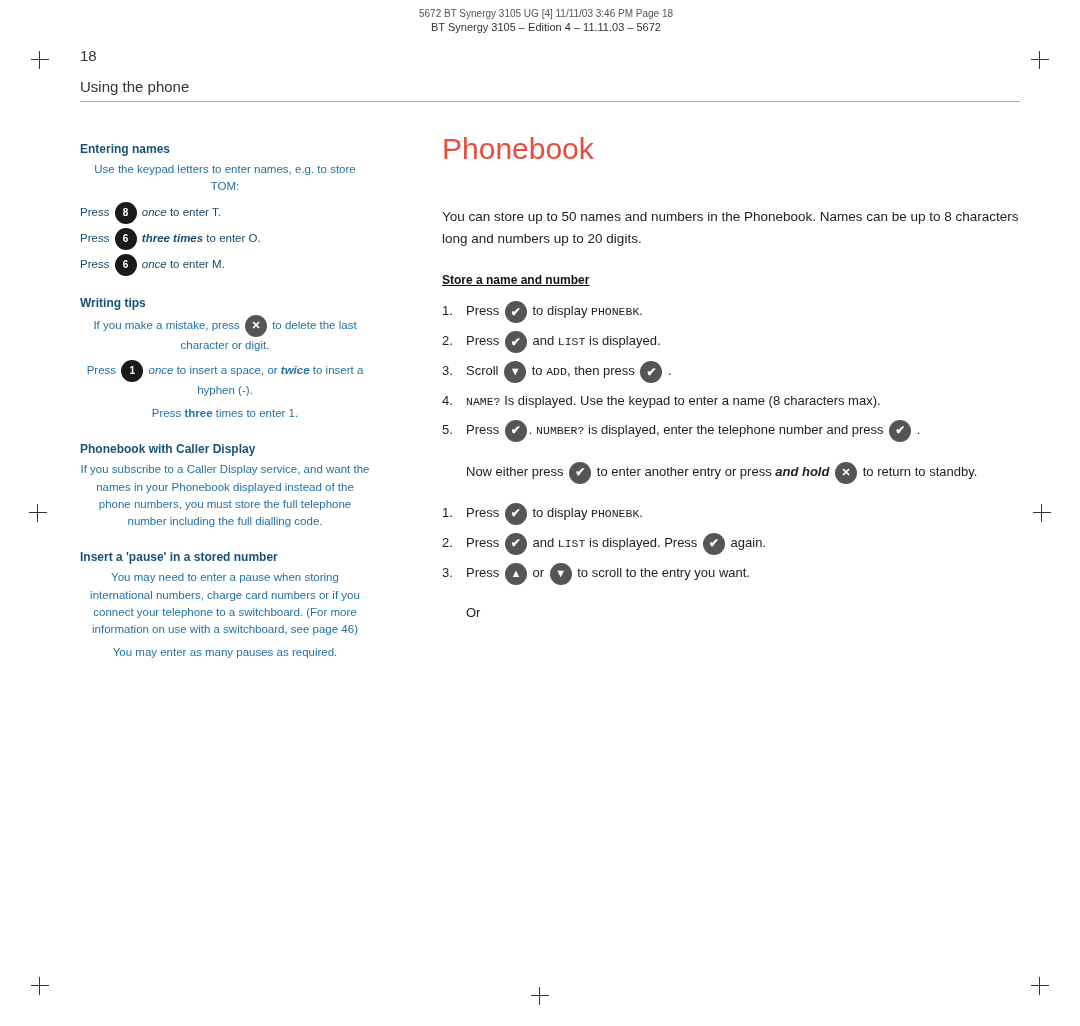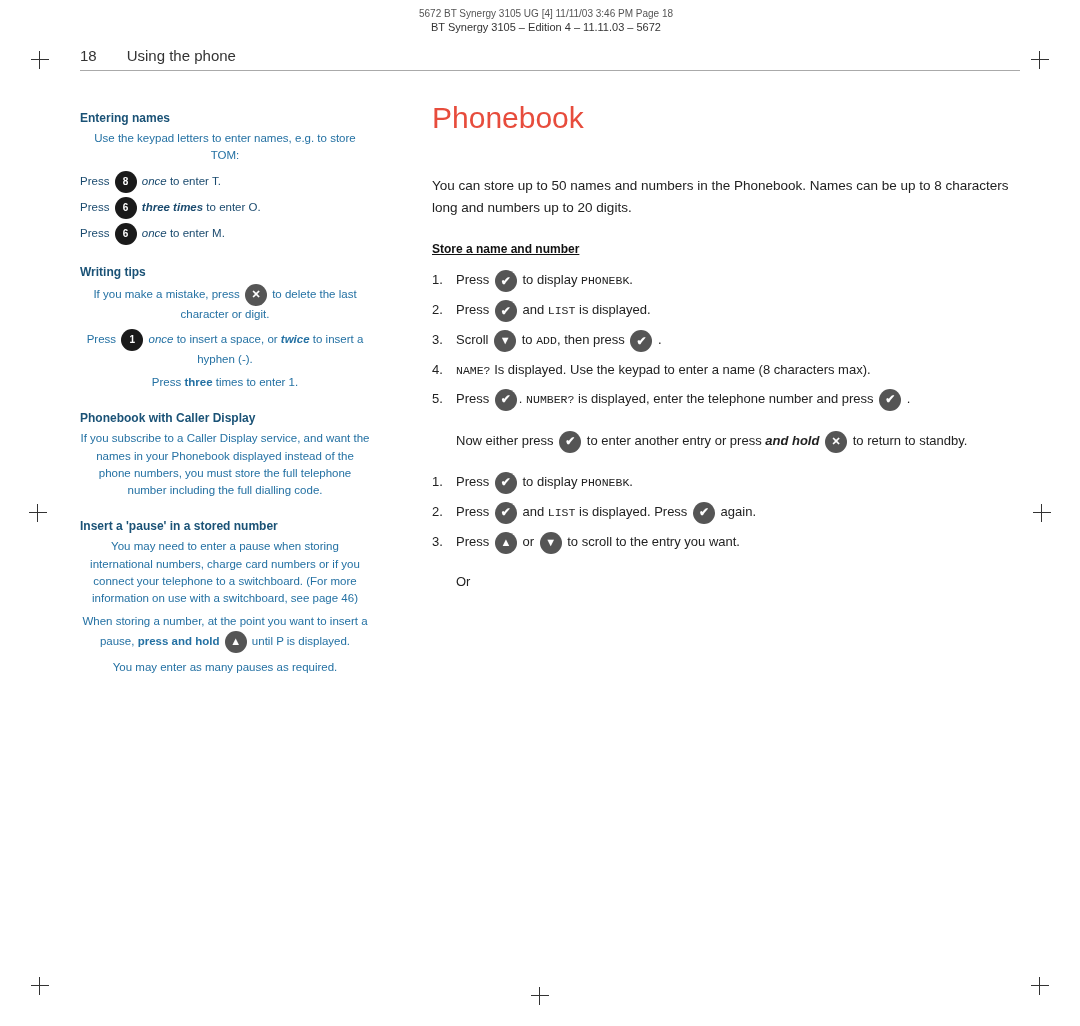--- a/index.html
+++ b/index.html
@@ -29,29 +29,30 @@
     }
     .page-header .subtitle {
       font-size: 11px;
       color: #333;
     }
 
     
     .main-content {
       display: flex;
       padding: 20px 60px 40px 80px;
-      gap: 2px;
+      gap: 12px;
     }
 
     
     .chapter-header {
       padding: 10px 60px 6px 80px;
       display: flex;
       align-items: flex-start;
-      gap: 30px;
+      gap: 14px;
+      flex-direction: column;
     }
     .chapter-number {
       font-size: 15px;
       color: #333;
       font-weight: normal;
     }
     .chapter-title {
       font-size: 15px;
       color: #333;
       font-weight: normal;
@@ -380,23 +381,20 @@
         If you subscribe to a Caller Display service, and want the names in your Phonebook displayed instead of the phone numbers, you must store the full telephone number including the full dialling code.
       </div>
     </div>
 
     <div class="sidebar-section">
       <div class="sidebar-section-title">Insert a 'pause' in a stored number</div>
       <div class="sidebar-text">
         You may need to enter a pause when storing international numbers, charge card numbers or if you connect your telephone to a switchboard. (For more information on use with a switchboard, see page 46)
       </div>
       <div class="sidebar-text">
-        When storing a number, at the point you want to insert a pause, <span class="bold-text">press and hold</span> <span class="btn-icon btn-icon-up">▲</span> until P is displayed.
-      </div>
-      <div class="sidebar-text">
         You may enter as many pauses as required.
       </div>
     </div>
 
   </div>
 
   <div class="right-content">
 
     <div class="phonebook-title">Phonebook</div>
 

